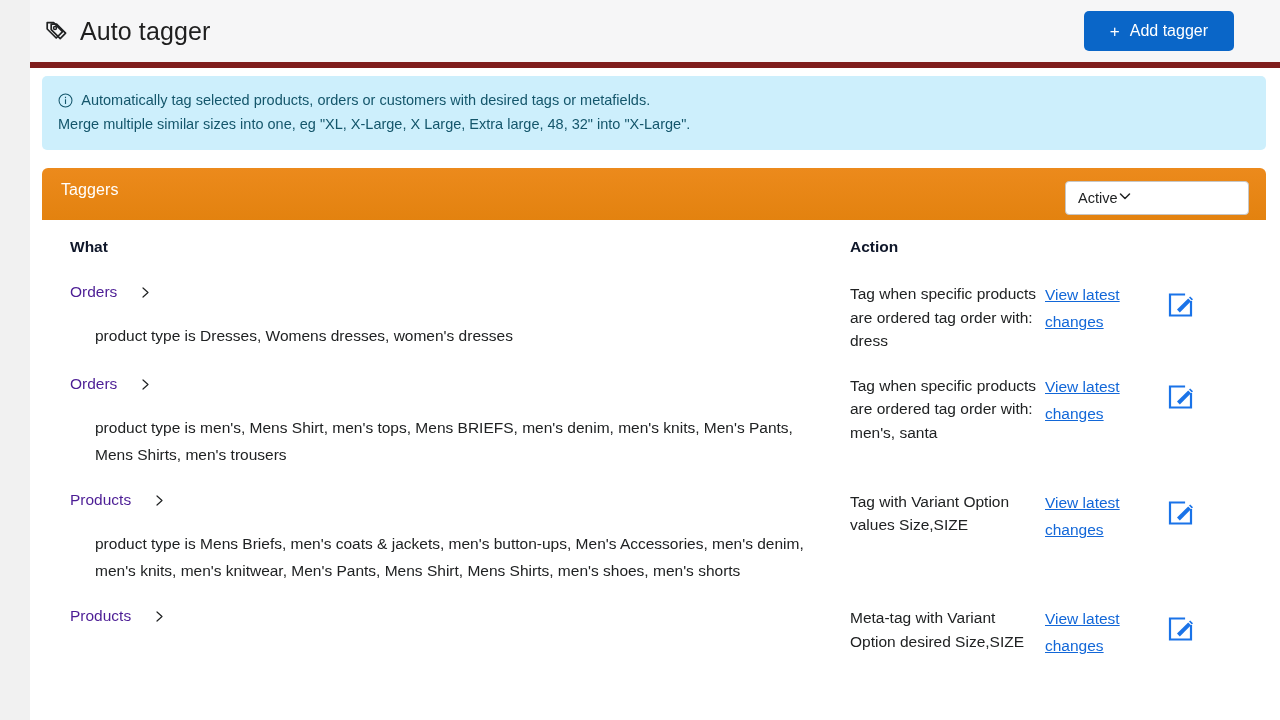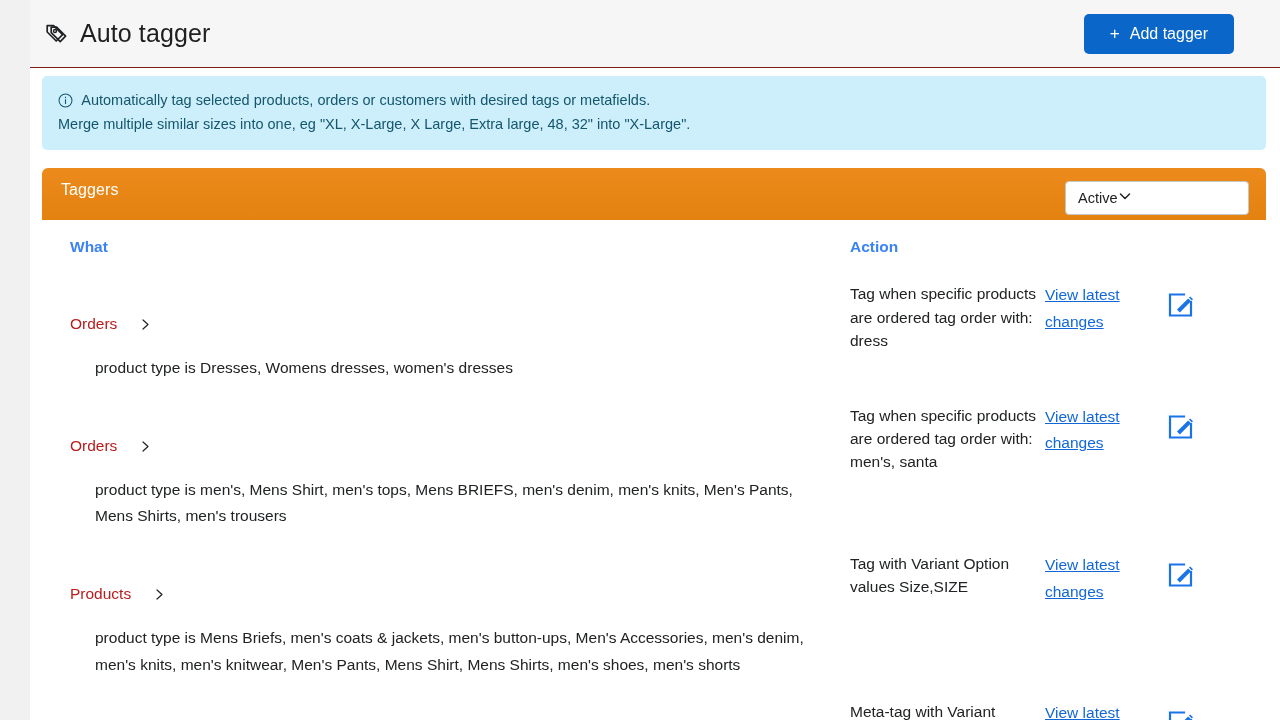--- a/index.html
+++ b/index.html
@@ -25,21 +25,21 @@
     width: 1250px;
     min-height: 720px;
     background: #ffffff;
   }
 
   
   .topbar {
     position: relative;
     height: 68px;
     background: #f6f6f7;
-    border-bottom: 1px solid #7f1d1d;
+    border-bottom: 6px solid #7f1d1d;
     display: flex;
     align-items: center;
     padding: 0 46px 0 14px;
   }
 
   .title-wrap {
     display: flex;
     align-items: center;
     gap: 10px;
   }
@@ -153,36 +153,35 @@
   .col-what  { width: 780px; flex: 0 0 780px; padding-right: 18px; }
   .col-action{ width: 195px; flex: 0 0 195px; }
   .col-link  { width: 120px; flex: 0 0 120px; }
   .col-edit  { width: 60px;  flex: 0 0 60px; display: flex; justify-content: flex-start; }
 
   .head-row {
     padding-top: 18px;
     padding-bottom: 0;
   }
   .th {
-    color: #3b82f6;
+    color: #0f172a;
     font-weight: bold;
     font-size: 15.5px;
     padding-bottom: 4px;
   }
 
   .body-row { padding-top: 22px; }
 
   .what-target {
     font-size: 15.5px;
-    color: #b91c1c;
+    color: #4c1d95;
     display: flex;
     align-items: center;
     gap: 20px;
     line-height: 1.35;
-    margin-top: 32px;
   }
   .chev-right { width: 11px; height: 13px; display: block; margin-left: 3px; }
 
   .what-desc {
     font-size: 15.5px;
     color: #202223;
     line-height: 1.72;
     padding-left: 25px;
     margin-top: 20px;
   }

